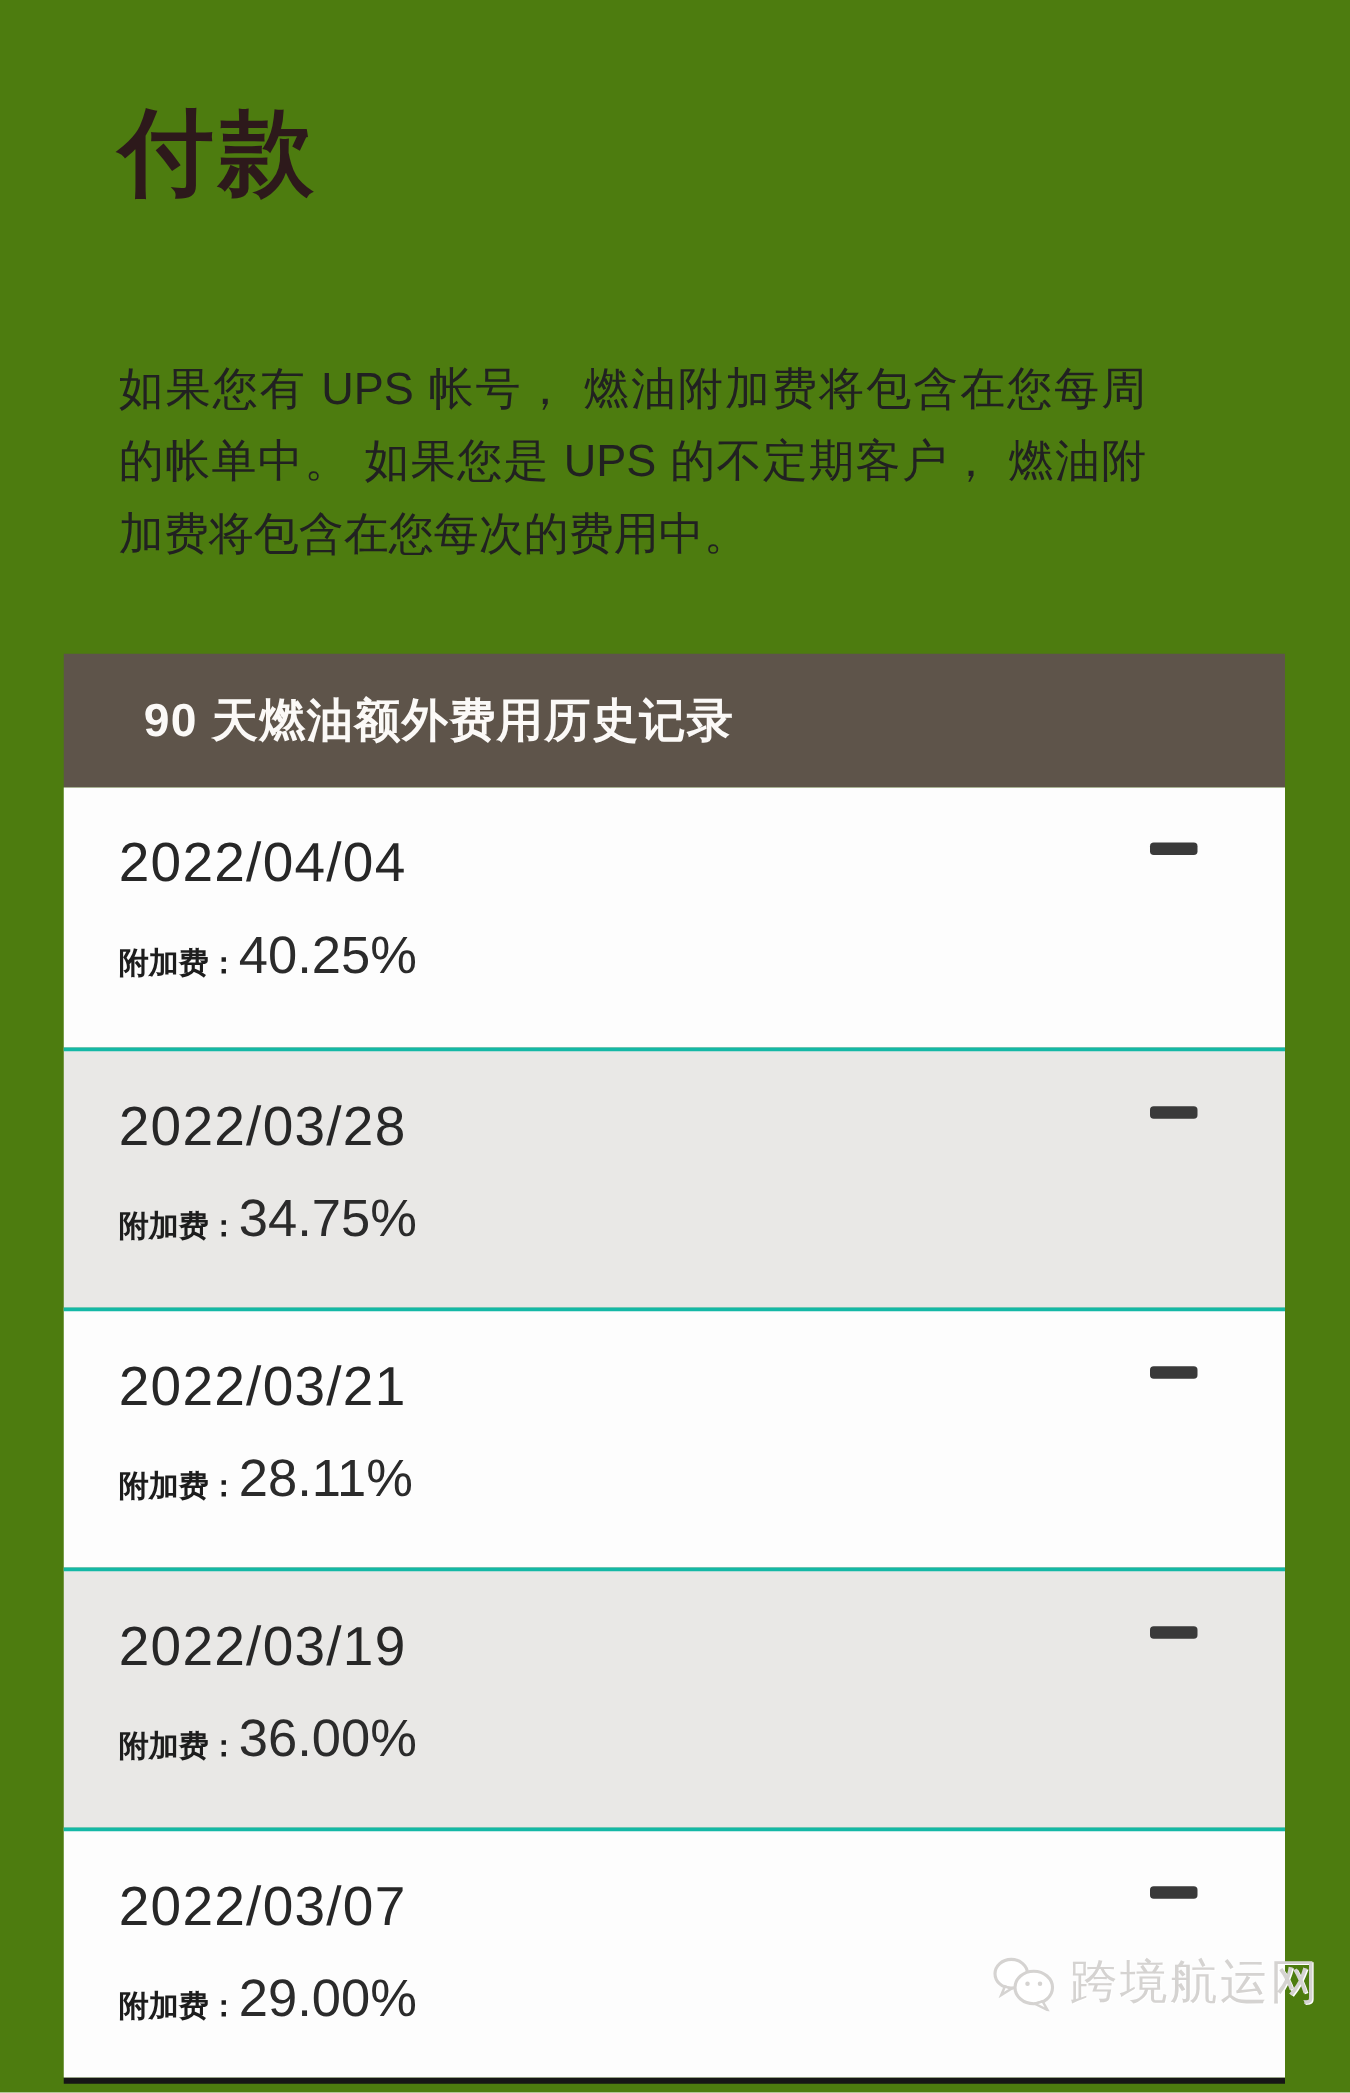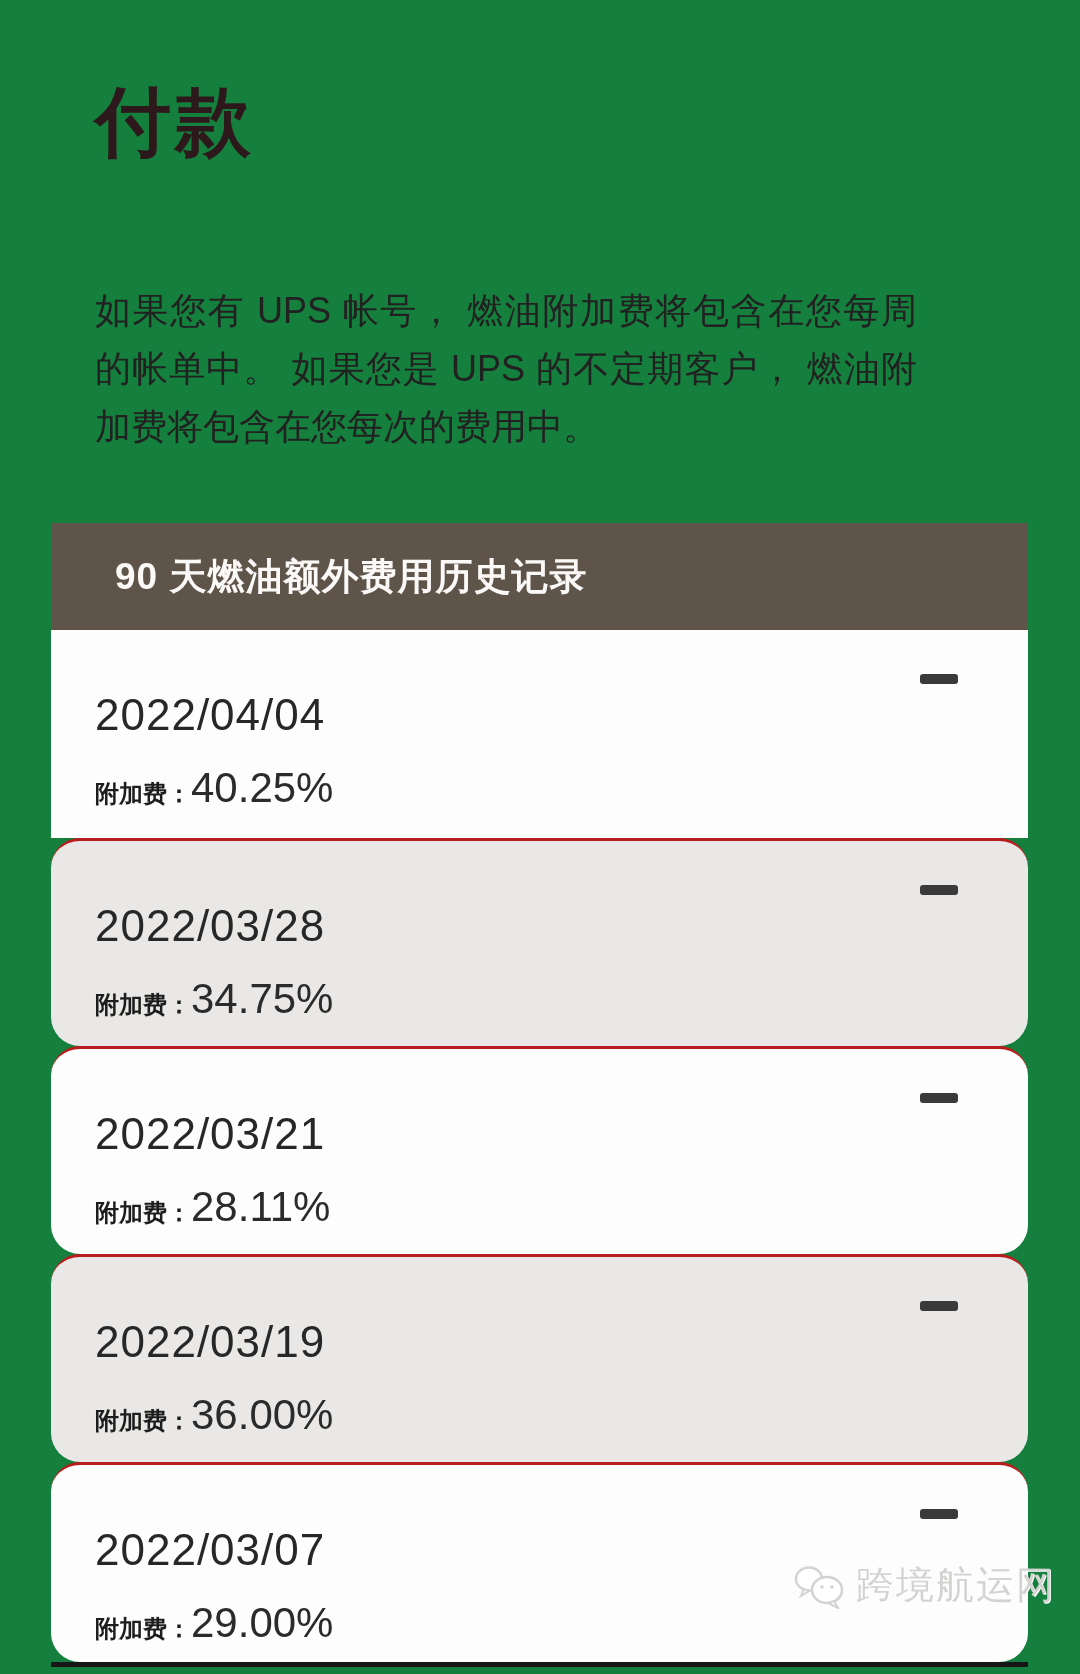--- a/index.html
+++ b/index.html
@@ -5,21 +5,21 @@
   * { margin: 0; padding: 0; box-sizing: border-box; }
   html, body { background: #ffffff; }
   body {
     font-family: "Liberation Sans", "DejaVu Sans", sans-serif;
     width: 1080px;
   }
   .page {
     position: relative;
     width: 1080px;
     height: 1674px;
-    background: #15803d;
+    background: #4d7c0f;
     overflow: hidden;
   }
   .page-title {
     position: absolute;
     left: 95px;
     top: 72px;
     font-size: 76px;
     font-weight: 700;
     letter-spacing: 4px;
     color: #2d191b;
@@ -50,25 +50,25 @@
   }
   .accordion-header span {
     color: #fbf9f7;
     font-size: 37px;
     font-weight: 700;
     letter-spacing: 1px;
   }
   .acc-row {
     position: relative;
     height: 208px;
-    padding: 60px 48px 0 44px;
+    padding: 36px 48px 0 44px;
     background: #fdfdfd;
     cursor: pointer;
   }
-  .acc-row + .acc-row { border-top: 3px solid #b91c1c; border-radius: 29px; }
+  .acc-row + .acc-row { border-top: 3px solid #14b8a6; }
   .acc-row.alt { background: #e9e8e6; }
   .acc-row:last-child { height: 200px; }
   .row-date {
     font-size: 44px;
     color: #272727;
     letter-spacing: 1px;
   }
   .row-surcharge {
     margin-top: 24px;
     color: #1d1d1d;

